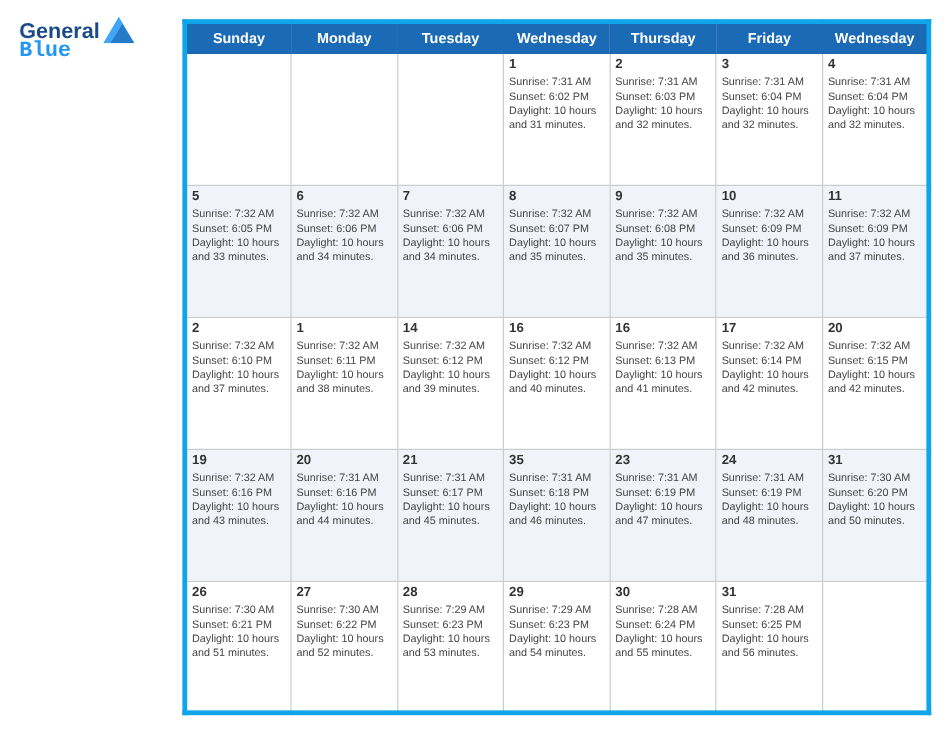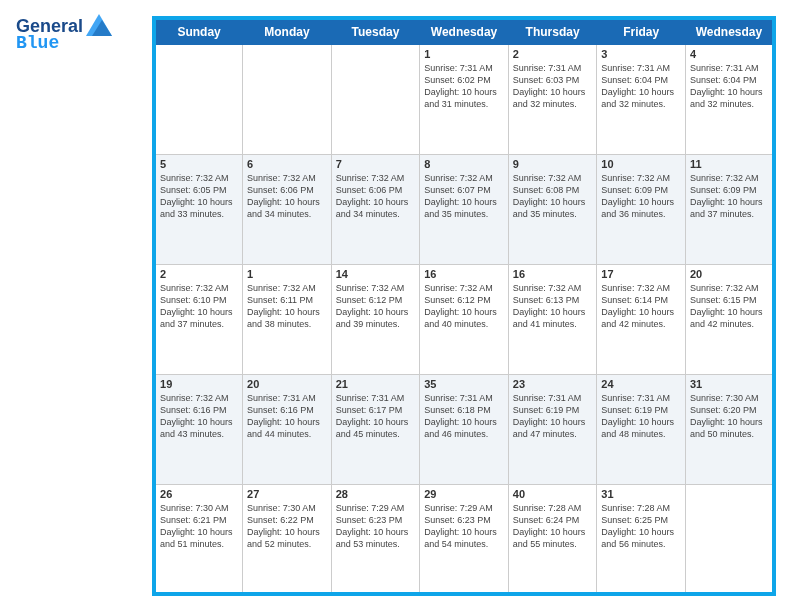--- a/index.html
+++ b/index.html
@@ -329,21 +329,21 @@
 and 53 minutes.</div>
           </td>
           <td>
             <div class="day-num">29</div>
             <div class="day-info" style="white-space: pre-line;">Sunrise: 7:29 AM
 Sunset: 6:23 PM
 Daylight: 10 hours
 and 54 minutes.</div>
           </td>
           <td>
-            <div class="day-num">40</div>
+            <div class="day-num">30</div>
             <div class="day-info" style="white-space: pre-line;">Sunrise: 7:28 AM
 Sunset: 6:24 PM
 Daylight: 10 hours
 and 55 minutes.</div>
           </td>
           <td>
             <div class="day-num">31</div>
             <div class="day-info" style="white-space: pre-line;">Sunrise: 7:28 AM
 Sunset: 6:25 PM
 Daylight: 10 hours

